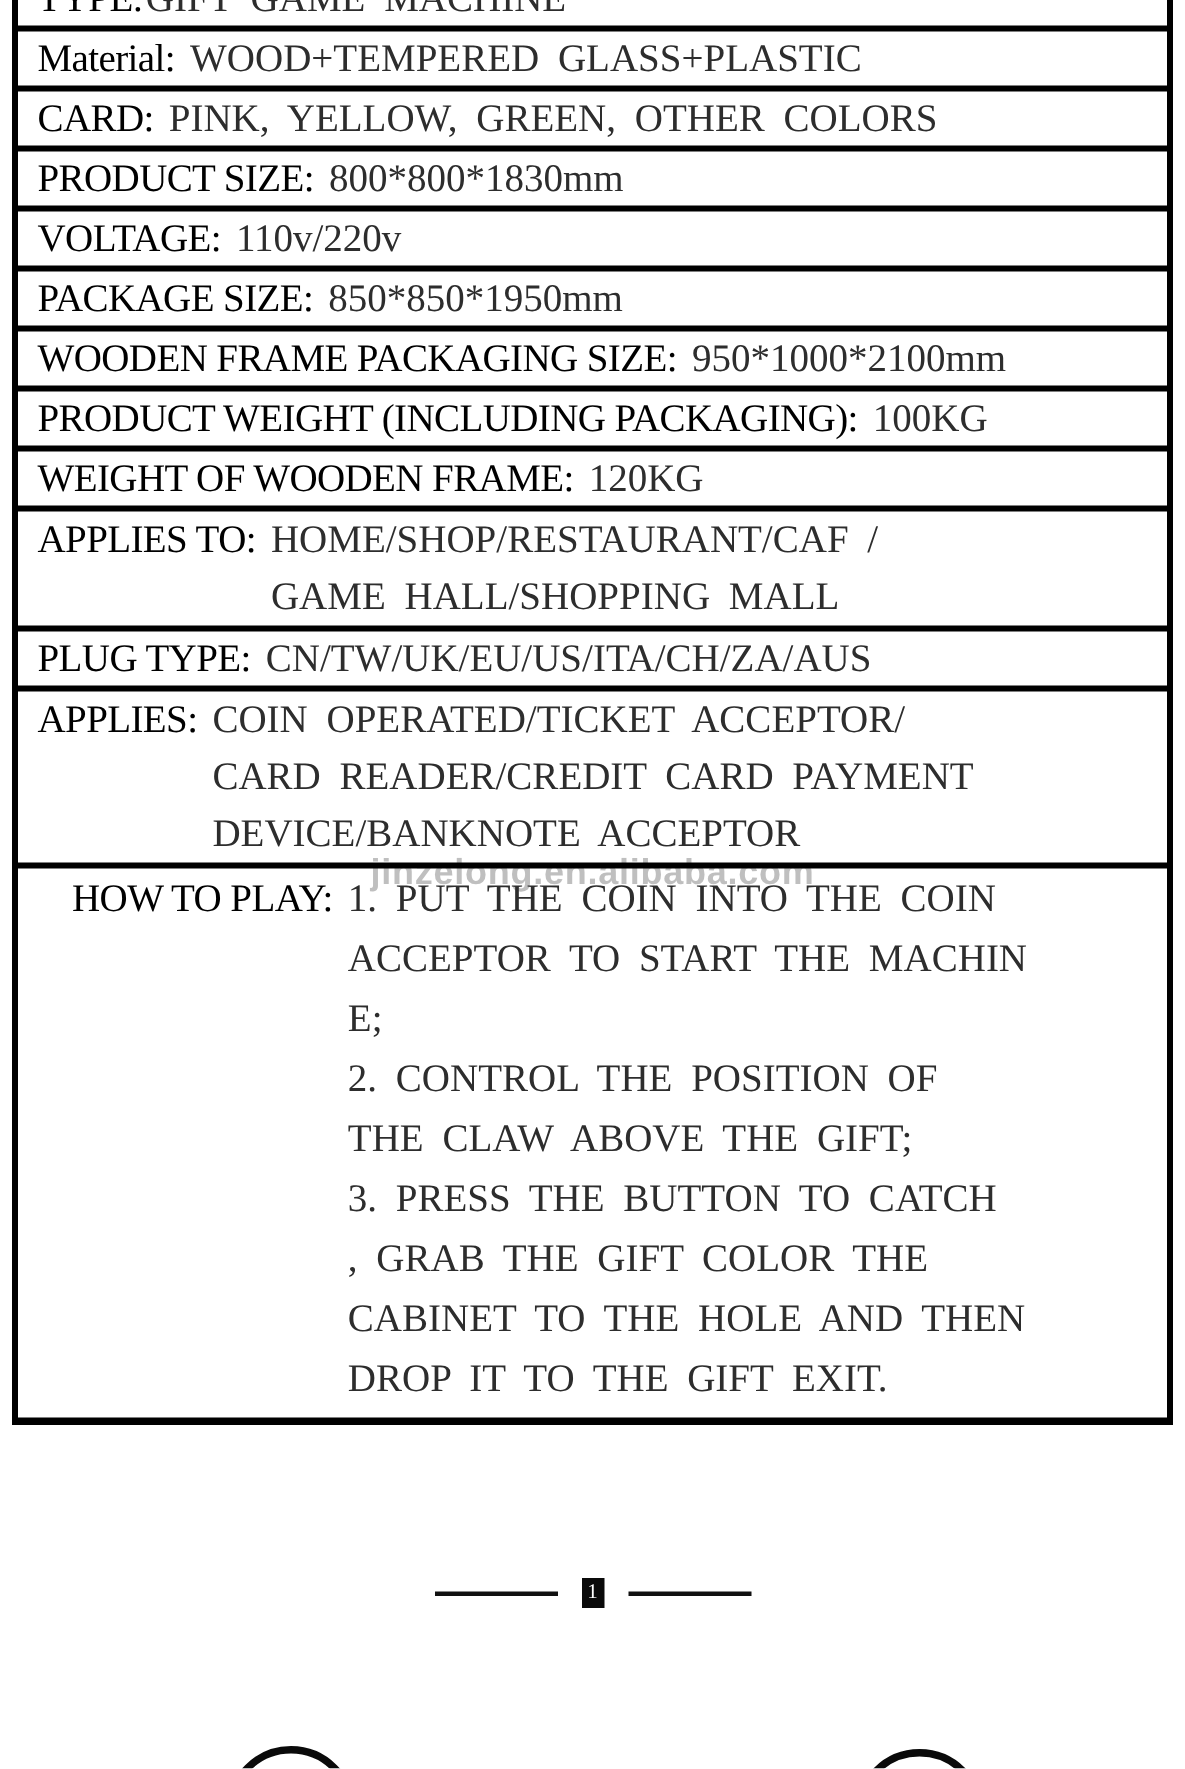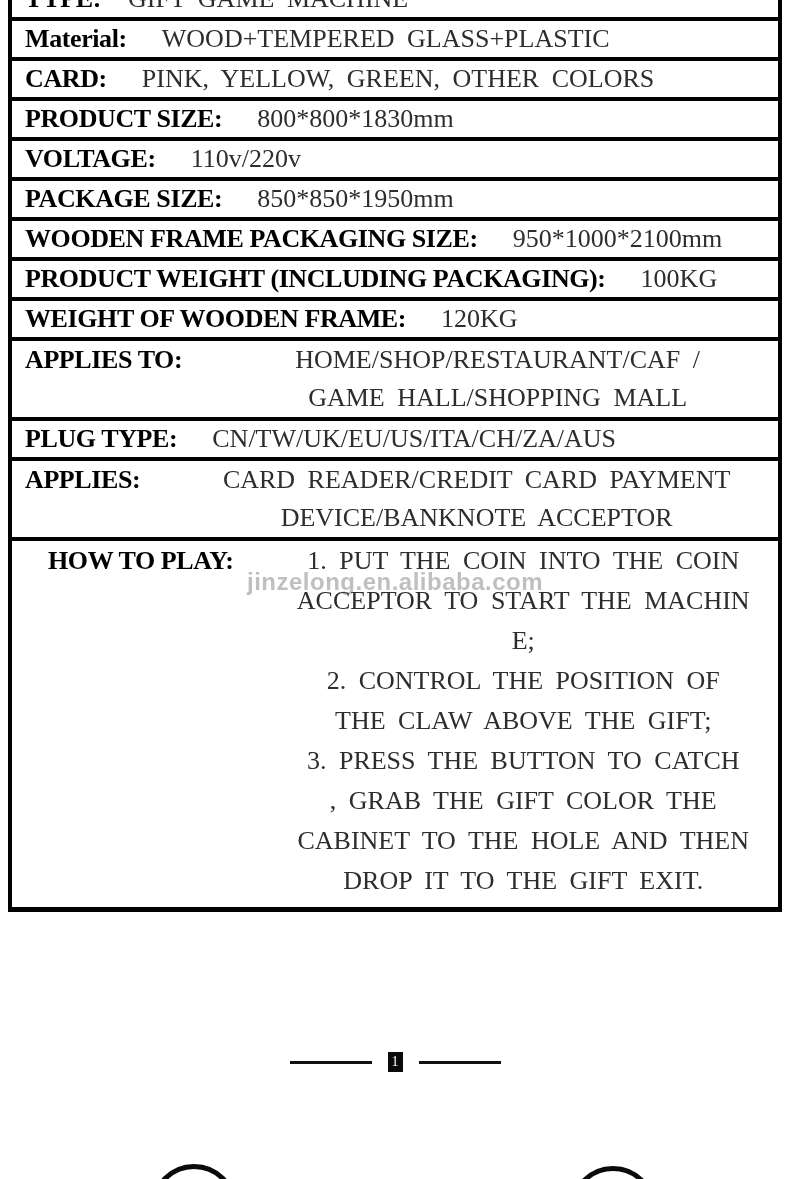--- a/index.html
+++ b/index.html
@@ -16,27 +16,27 @@
   }
   .row {
     border-top:4px solid #000;
     padding-left:13px;
     display:flex; align-items:flex-start;
     overflow:hidden;
     font-size:26px;
   }
   .row:first-child { border-top:none; }
   .lbl {
-    font-weight:bold; color:#000;
+    font-weight:normal; color:#000;
     white-space:nowrap; letter-spacing:-0.4px;
     margin-right:10px;
   }
-  .val, .vlines { color:#2d2d2d; word-spacing:6px;margin-left:25px; }
+  .val, .vlines { color:#2d2d2d; word-spacing:6px; }
   .vlines { flex:1; min-width:0; }
-  .vlines div { white-space:nowrap;text-align:center; }
+  .vlines div { white-space:nowrap; }
   .single { height:36px; }
   .single .lbl, .single .val { line-height:36px; }
   .row-type .lbl { margin-right:2px; }
   .lh38 .lbl, .lh38 .vlines div { line-height:38px; }
   .lh40 .lbl, .lh40 .vlines div { line-height:40px; }
   .row-howto { padding-bottom:6px;padding-left:36px; }
   
   .watermark {
     position:absolute; top:568px; left:50%; transform:translateX(-50%);
     z-index:1;
@@ -129,20 +129,21 @@
     </div>
 
     <div class="row single">
       <span class="lbl">PLUG TYPE:</span>
       <span class="val">CN/TW/UK/EU/US/ITA/CH/ZA/AUS</span>
     </div>
 
     <div class="row lh38">
       <span class="lbl">APPLIES:</span>
       <div class="vlines">
+        <div>COIN OPERATED/TICKET ACCEPTOR/</div>
         <div>CARD READER/CREDIT CARD PAYMENT</div>
         <div>DEVICE/BANKNOTE ACCEPTOR</div>
       </div>
     </div>
 
     <div class="row lh40 row-howto">
       <span class="lbl">HOW TO PLAY:</span>
       <div class="vlines">
         <div>1. PUT THE COIN INTO THE COIN</div>
         <div>ACCEPTOR TO START THE MACHIN</div>

